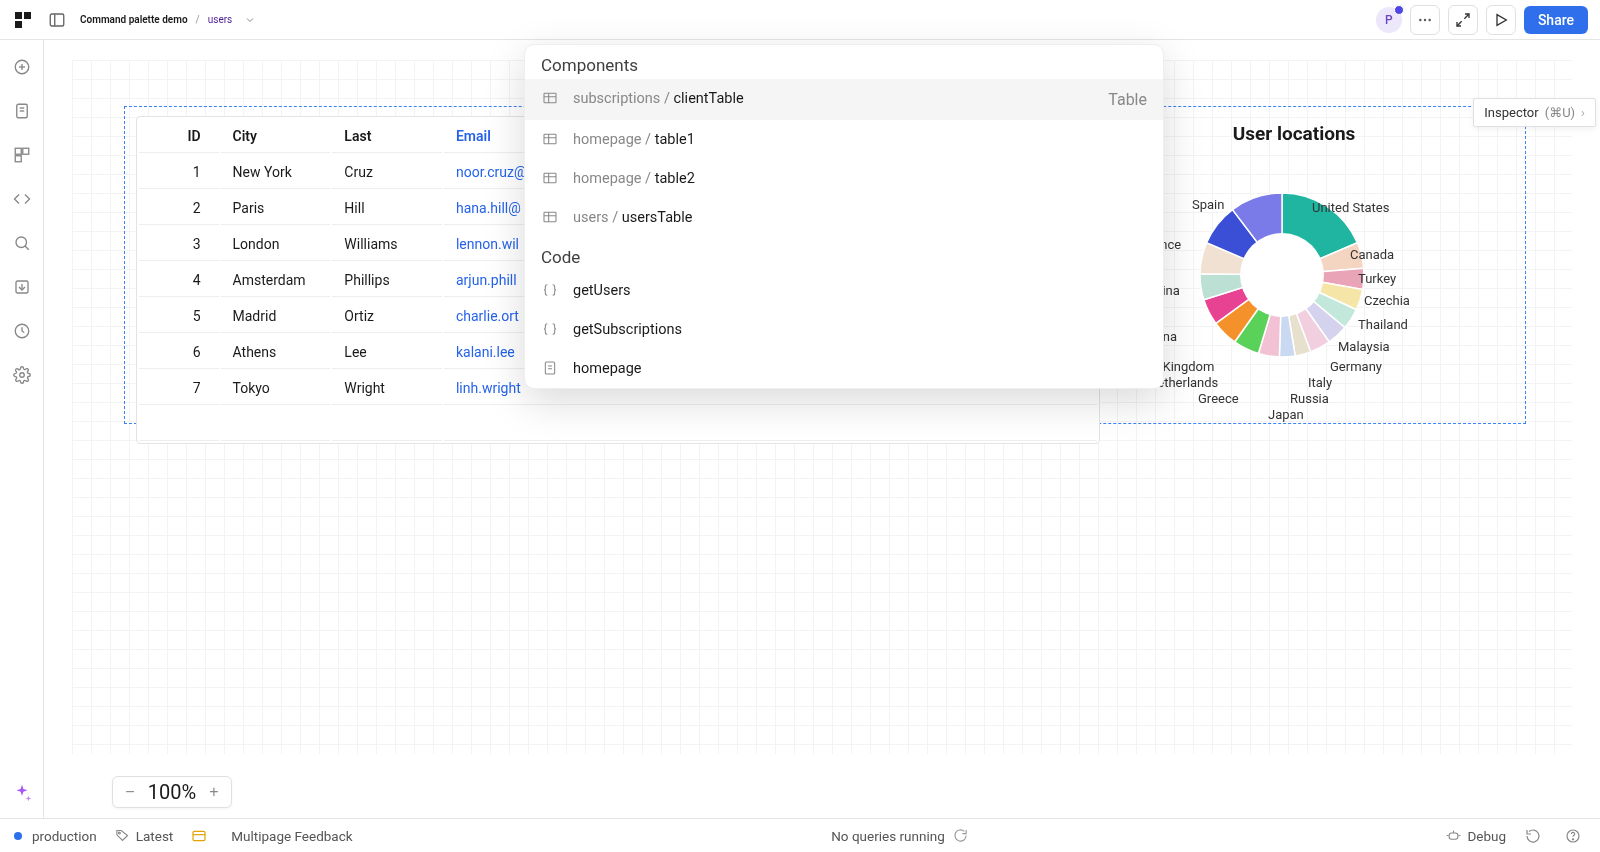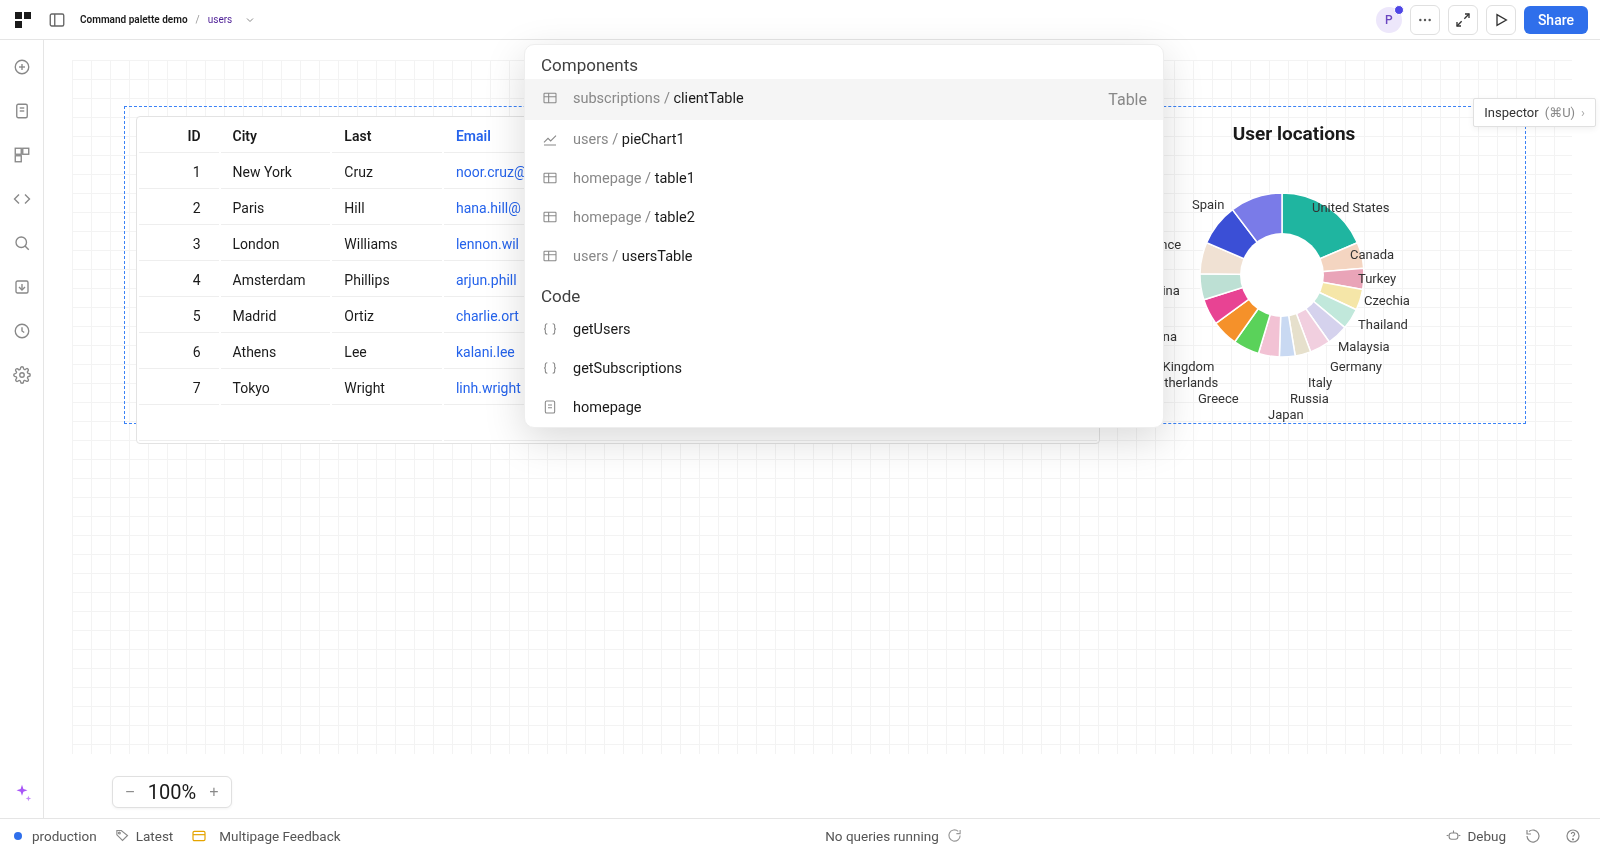--- a/index.html
+++ b/index.html
@@ -211,21 +211,21 @@
   padding: 0 14px; gap: 18px;
   font-size: 13.5px; color: #555;
 }
 .status-dot {
   width: 8px; height: 8px; border-radius: 50%;
   background: #2f6feb; display:inline-block; margin-right:4px;
 }
 .status-item { display: flex; align-items: center; gap: 6px; }
 .status-center { margin-left: auto; margin-right: auto; display:flex;align-items:flex-start;gap:8px;}
 .status-right { display: flex; align-items: center; gap: 14px; }
-.fb-item { color:#555; display:flex;align-items:center;gap:12px;}
+.fb-item { color:#555; display:flex;align-items:center;gap:24px;}
 .fb-icon { color:#e5a400; }
 
 svg { display: block; }
 </style>
 </head>
 <body>
 
 <div class="topbar">
   <div class="logo">
     <svg width="20" height="20" viewBox="0 0 20 20">
@@ -469,29 +469,20 @@
                 <line x1="3" y1="10" x2="21" y2="10"></line>
                 <line x1="10" y1="5" x2="10" y2="19"></line>
               </svg>
             </span>
     <span class="pi-path"><span class="muted">subscriptions / </span>clientTable</span>
     <span class="pi-right">Table</span>
           </div>
           <div class="palette-item">
             <span class="pi-icon">
               <svg width="16" height="16" viewBox="0 0 24 24" fill="none" stroke="#888" stroke-width="1.6">
-                <polyline points="3 17 9 11 13 15 21 7"></polyline>
-                <line x1="3" y1="21" x2="21" y2="21"></line>
-              </svg>
-            </span>
-    <span class="pi-path"><span class="muted">users / </span>pieChart1</span>
-    </div>
-          <div class="palette-item">
-            <span class="pi-icon">
-              <svg width="16" height="16" viewBox="0 0 24 24" fill="none" stroke="#888" stroke-width="1.6">
                 <rect x="3" y="5" width="18" height="14" rx="1"></rect>
                 <line x1="3" y1="10" x2="21" y2="10"></line>
                 <line x1="10" y1="5" x2="10" y2="19"></line>
               </svg>
             </span>
     <span class="pi-path"><span class="muted">homepage / </span>table1</span>
     </div>
           <div class="palette-item">
             <span class="pi-icon">
               <svg width="16" height="16" viewBox="0 0 24 24" fill="none" stroke="#888" stroke-width="1.6">

